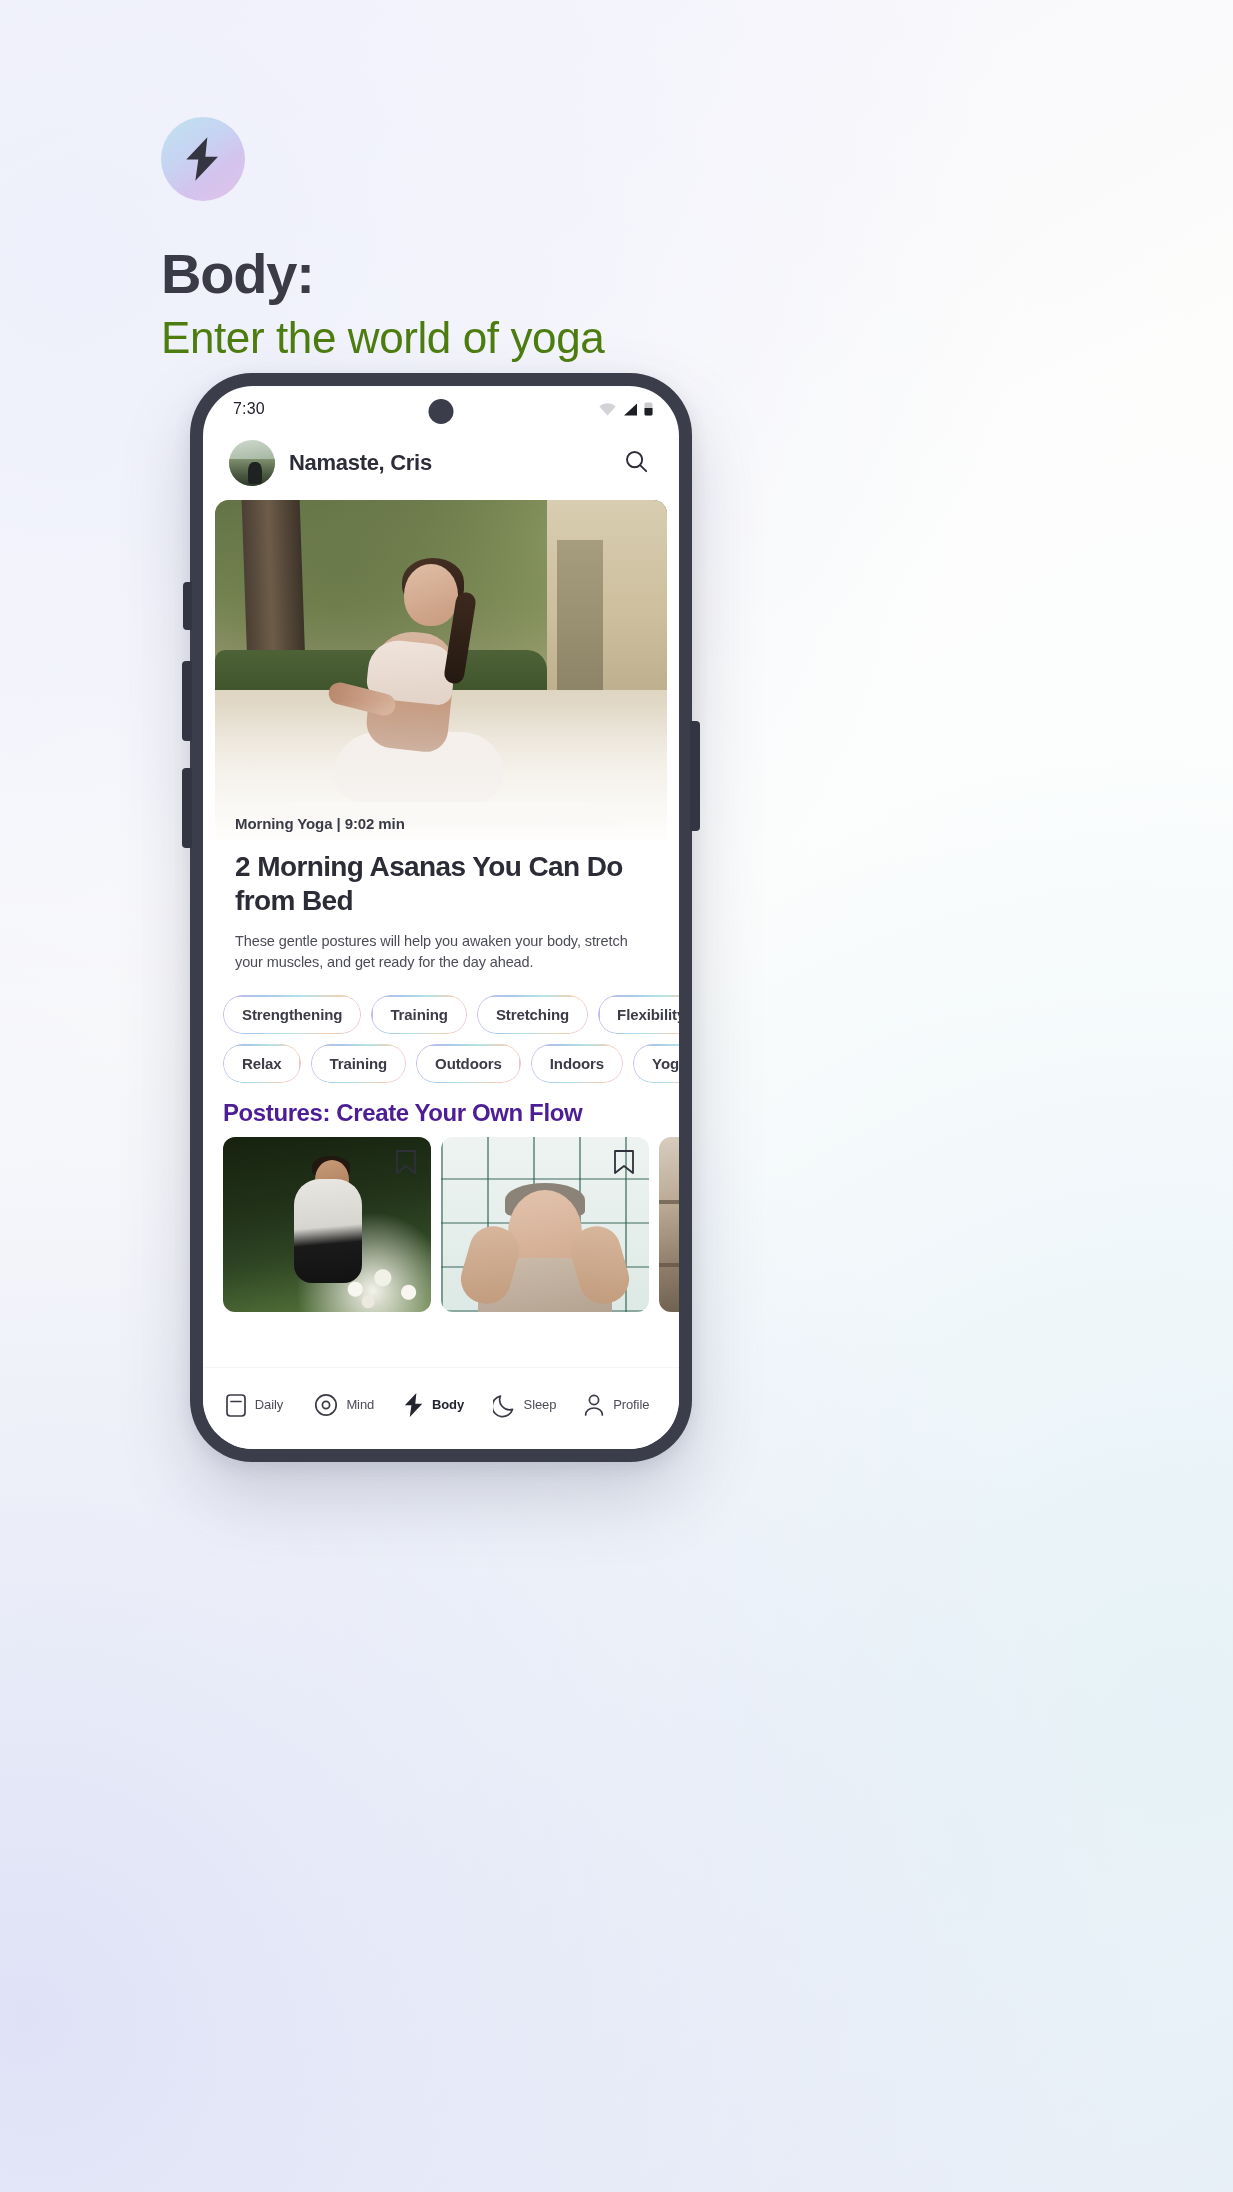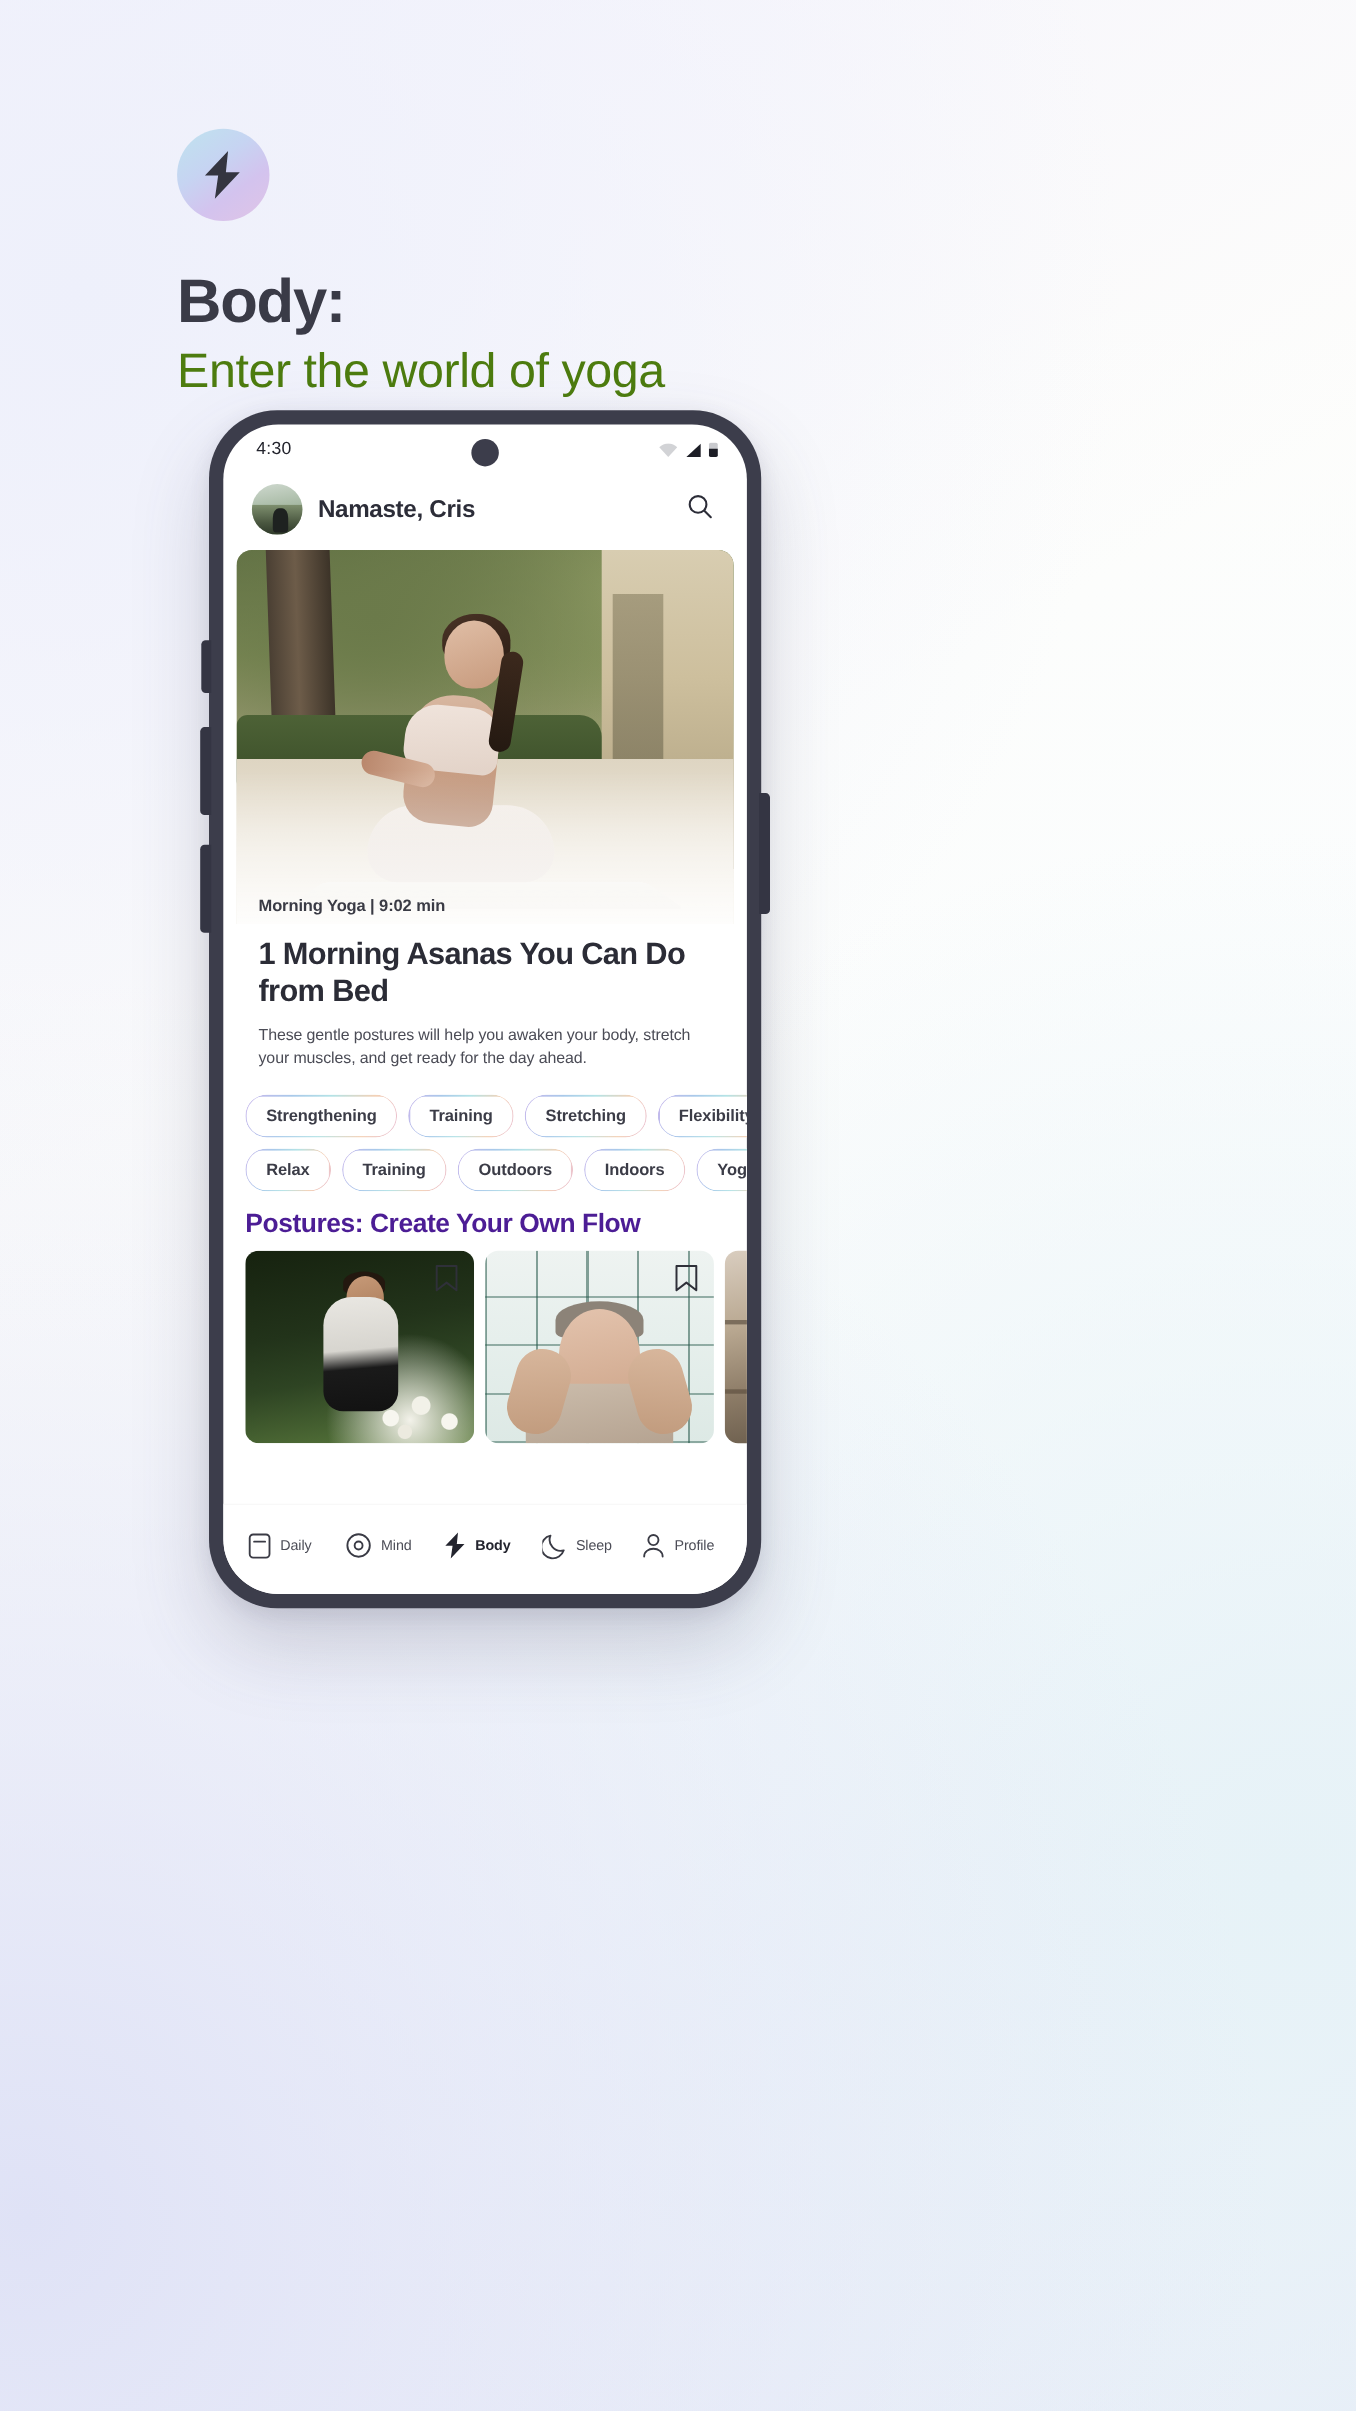--- a/index.html
+++ b/index.html
@@ -290,21 +290,21 @@
 
 <div class="phone">
   <div class="phone-btn btn-mute"></div>
   <div class="phone-btn btn-vup"></div>
   <div class="phone-btn btn-vdown"></div>
   <div class="phone-btn btn-power"></div>
 
   <div class="screen">
 
     <div class="statusbar">
-      <span class="sb-time">4:30</span>
+      <span class="sb-time">7:30</span>
       <div class="punch"></div>
       <div class="sb-icons">
         <span>
           <svg width="17" height="13" viewBox="0 0 17 13">
               <path d="M8.5 12.4L0.3 3.6C2.5 1.4 5.4 0.2 8.5 0.2s6 1.2 8.2 3.4L8.5 12.4z" fill="#d2d3d6"></path>
             </svg>
         </span>
         <span>
           <svg width="16" height="13" viewBox="0 0 16 13">
               <path d="M15 0.5v12H2L15 0.5z" fill="#1d1e26"></path>
@@ -345,21 +345,21 @@
           <div class="fig-top"></div>
           <div class="fig-arm"></div>
           <div class="fig-hair"></div>
           <div class="fig-head"></div>
           <div class="fig-braid"></div>
         </div>
         <div class="hero-shade"></div>
         <div class="hero-meta">Morning Yoga | 9:02 min</div>
       </div>
       <div class="hero-body">
-        <div class="hero-title">1 Morning Asanas You Can Do from Bed</div>
+        <div class="hero-title">2 Morning Asanas You Can Do from Bed</div>
         <div class="hero-desc">These gentle postures will help you awaken your body, stretch your muscles, and get ready for the day ahead.</div>
       </div>
     </div>
 
     <div class="chips">
       <div class="chip-row">
         <div class="chip">Strengthening</div>
         <div class="chip">Training</div>
         <div class="chip">Stretching</div>
         <div class="chip">Flexibility</div>

